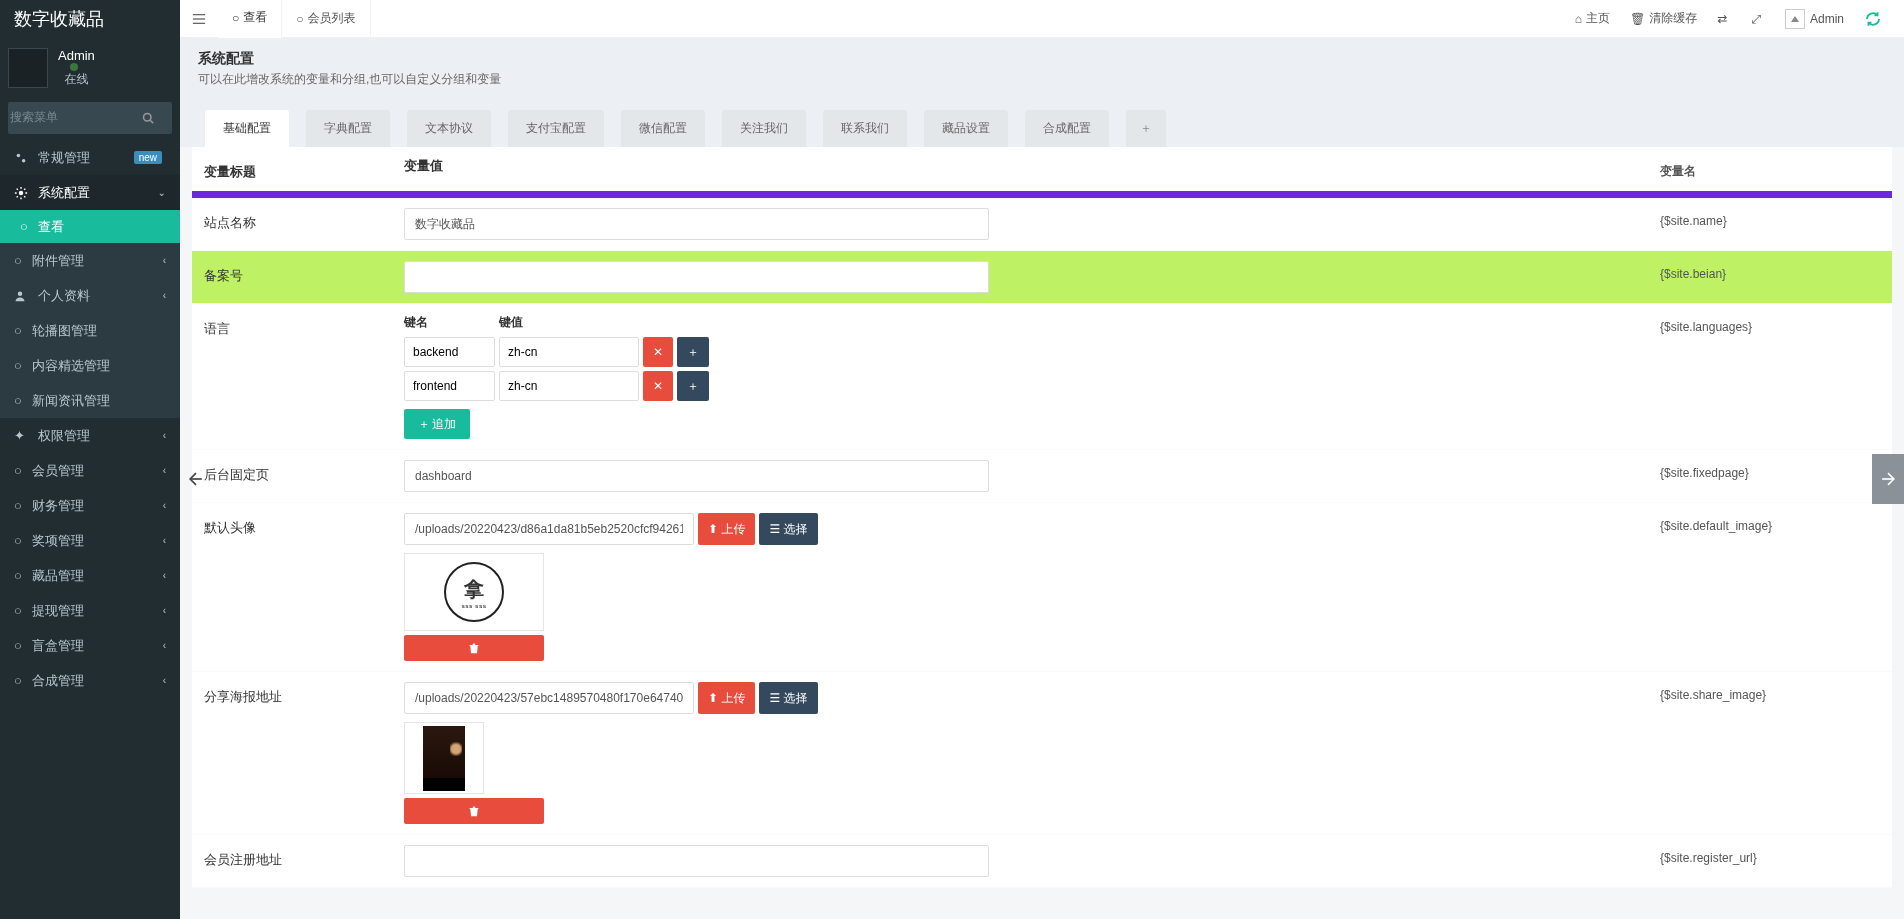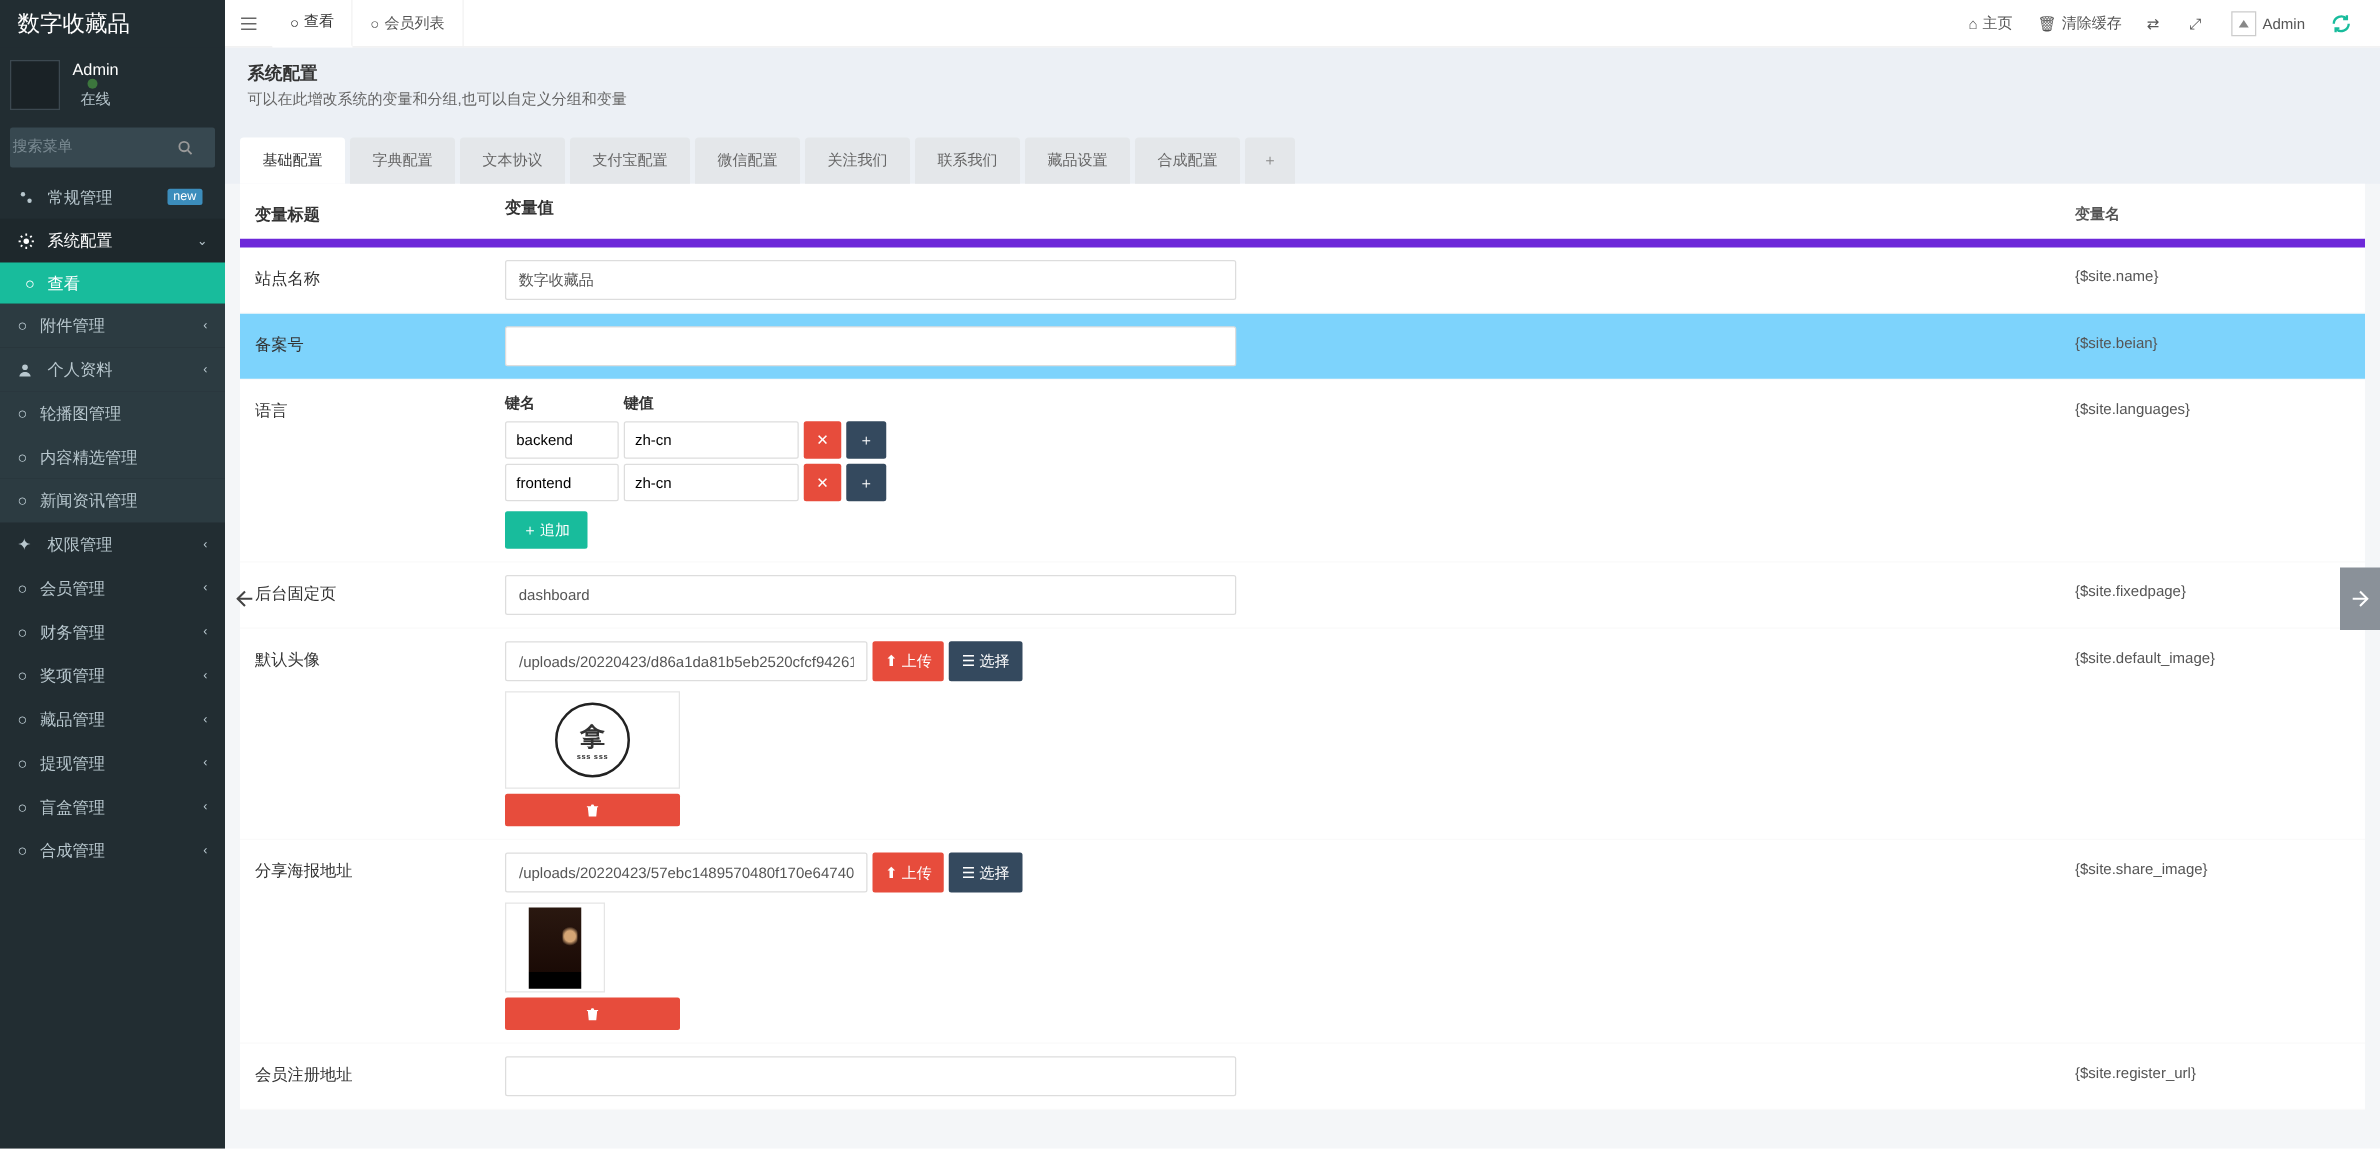--- a/index.html
+++ b/index.html
@@ -52,29 +52,29 @@
 .avatar-small::after { content: ''; display: block; width: 0; height: 0; border-left: 4px solid transparent; border-right: 4px solid transparent; border-bottom: 6px solid #888; }
 .refresh-badge { width: 22px; height: 22px; border-radius: 3px; display: flex; align-items: center; justify-content: center; color: #18bc9c; }
 
 
 .content { flex: 1; overflow-y: auto; padding: 0; position: relative; }
 .page-header { background: #ecf0f5; padding: 12px 18px; }
 .page-title { font-size: 14px; color: #333; font-weight: 600; margin-bottom: 3px; }
 .page-subtitle { font-size: 12px; color: #666; }
 
 .config-tabs { display: flex; padding: 10px 12px 0 12px; gap: 4px; background: #ecf0f5; }
-.ctab { padding: 10px 18px; background: #e4e7ea; color: #666; font-size: 12px; cursor: pointer; border-radius: 3px 3px 0 0; }
+.ctab { padding: 10px 18px; background: #e4e7ea; color: #666; font-size: 12px; cursor: pointer; border-radius: 3px 3px 0 0; margin-left: 13px; }
 .ctab.active { background: #fff; color: #333; }
 .ctab.plus { padding: 10px 14px; color: #888; }
 
 .form-wrap { background: #fff; margin: 0 12px 12px 12px; }
 .form-head, .form-row { display: flex; align-items: flex-start; padding: 10px 12px; }
 .form-head { font-weight: 600; color: #333; font-size: 13px; border-bottom: 7px solid #6d28d9; }
 .form-row { border-bottom: 1px solid #fafafa; }
-.form-row.alt { background: #7dd3fc; }
+.form-row.alt { background: #bef264; }
 .col-title { width: 200px; padding-top: 6px; font-size: 13px; }
 .col-value { flex: 1; min-width: 0; padding-right: 20px; }
 .col-name { width: 220px; padding-top: 6px; font-size: 12px; color: #555; }
 
 .input-text { width: 100%; max-width: 585px; height: 32px; border: 1px solid #ddd; padding: 0 10px; font-size: 12px; color: #555; border-radius: 2px; }
 
 .kv-head { display: flex; font-weight: 600; font-size: 12px; margin-bottom: 6px; }
 .kv-head .k { width: 95px; }
 .kv-head .v { width: 142px; }
 .kv-row { display: flex; align-items: center; gap: 4px; margin-bottom: 4px; }

